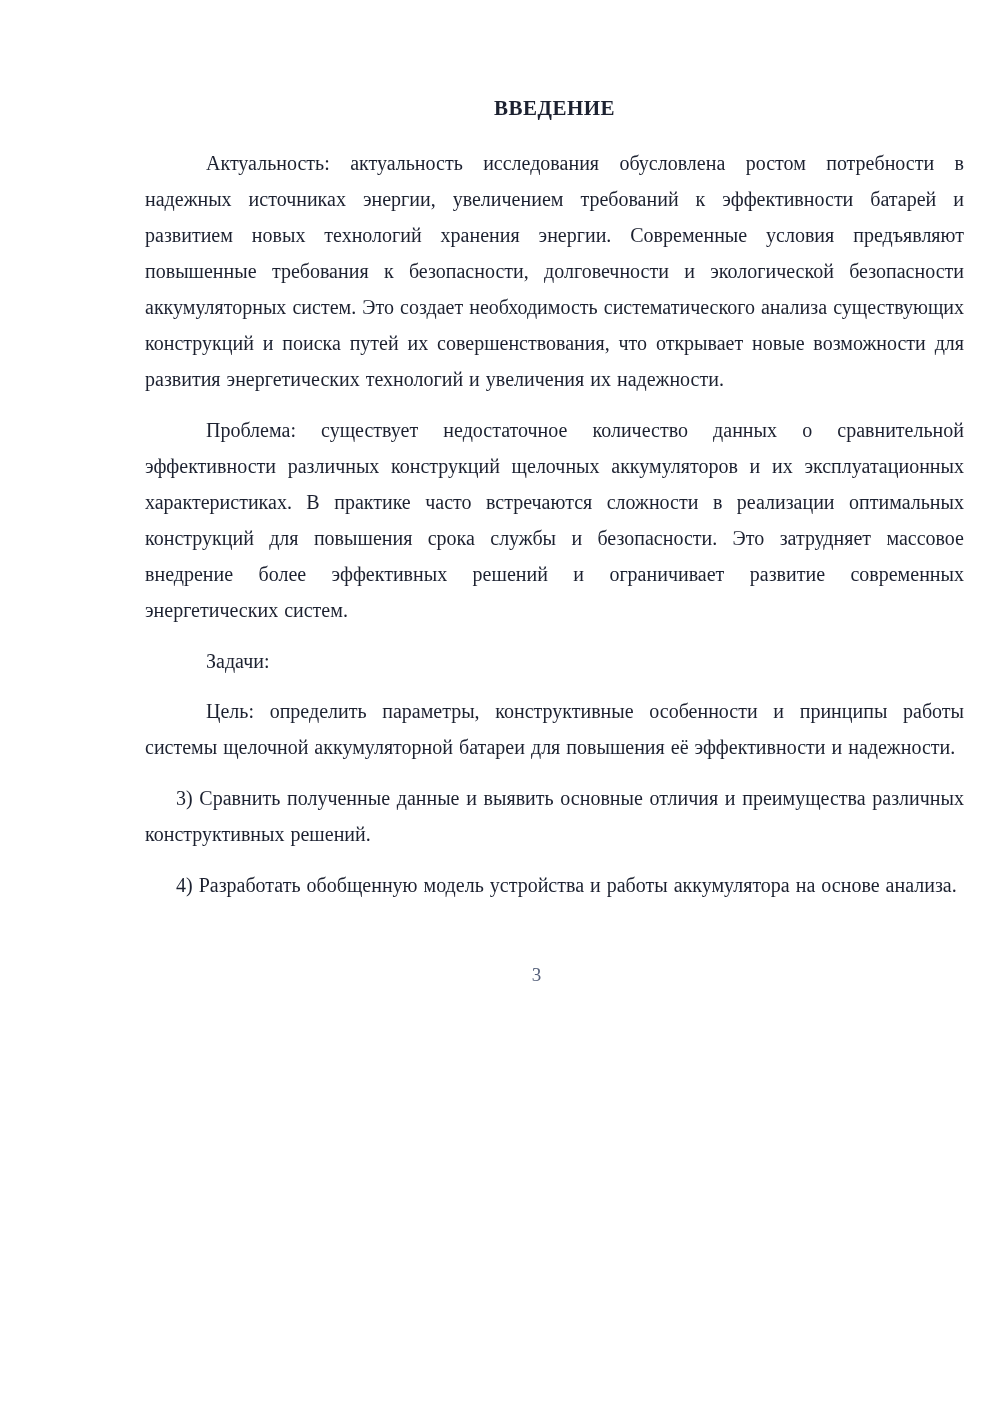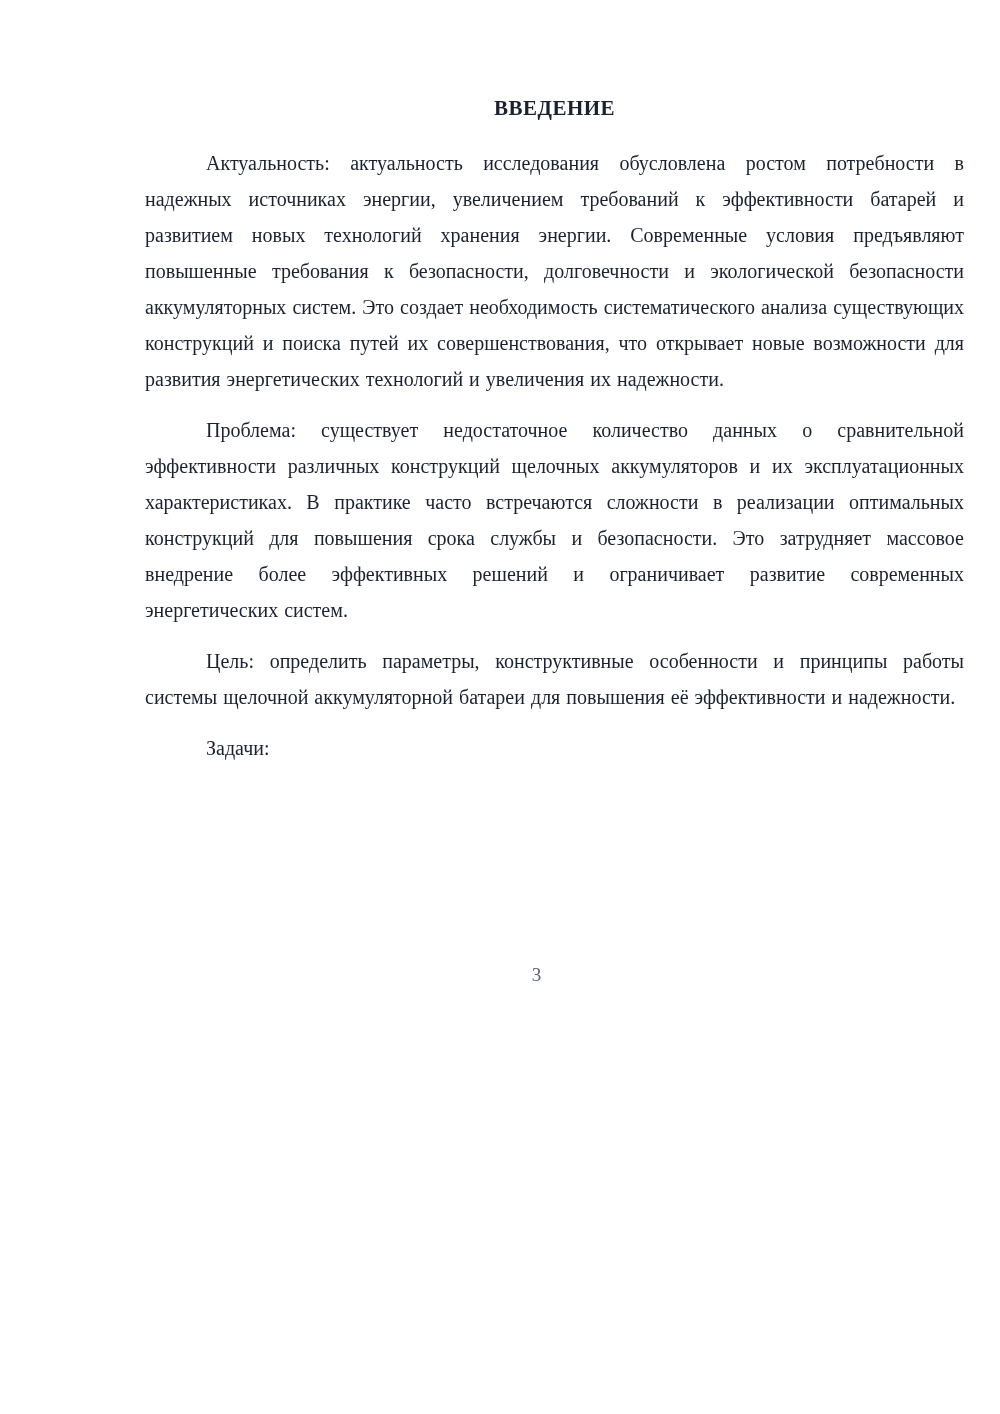--- a/index.html
+++ b/index.html
@@ -54,24 +54,26 @@
 <body>
 
 <div class="page">
 
   <h1 class="doc-title">ВВЕДЕНИЕ</h1>
 
   <p class="para">Актуальность: актуальность исследования обусловлена ростом потребности в надежных источниках энергии, увеличением требований к эффективности батарей и развитием новых технологий хранения энергии. Современные условия предъявляют повышенные требования к безопасности, долговечности и экологической безопасности аккумуляторных систем. Это создает необходимость систематического анализа существующих конструкций и поиска путей их совершенствования, что открывает новые возможности для развития энергетических технологий и увеличения их надежности.</p>
 
   <p class="para">Проблема: существует недостаточное количество данных о сравнительной эффективности различных конструкций щелочных аккумуляторов и их эксплуатационных характеристиках. В практике часто встречаются сложности в реализации оптимальных конструкций для повышения срока службы и безопасности. Это затрудняет массовое внедрение более эффективных решений и ограничивает развитие современных энергетических систем.</p>
 
+  <p class="para tasks-heading">Задачи:</p>
+
   <p class="para">Цель: определить параметры, конструктивные особенности и принципы работы системы щелочной аккумуляторной батареи для повышения её эффективности и надежности.</p>
-
-  <p class="para tasks-heading">Задачи:</p>
 
 
 
+  <p class="para task">3) Сравнить полученные данные и выявить основные отличия и преимущества различных конструктивных решений.</p>
 
+  <p class="para task">4) Разработать обобщенную модель устройства и работы аккумулятора на основе анализа.</p>
 
 
   <div class="page-number">3</div>
 
 </div>
 
 </body></html>

